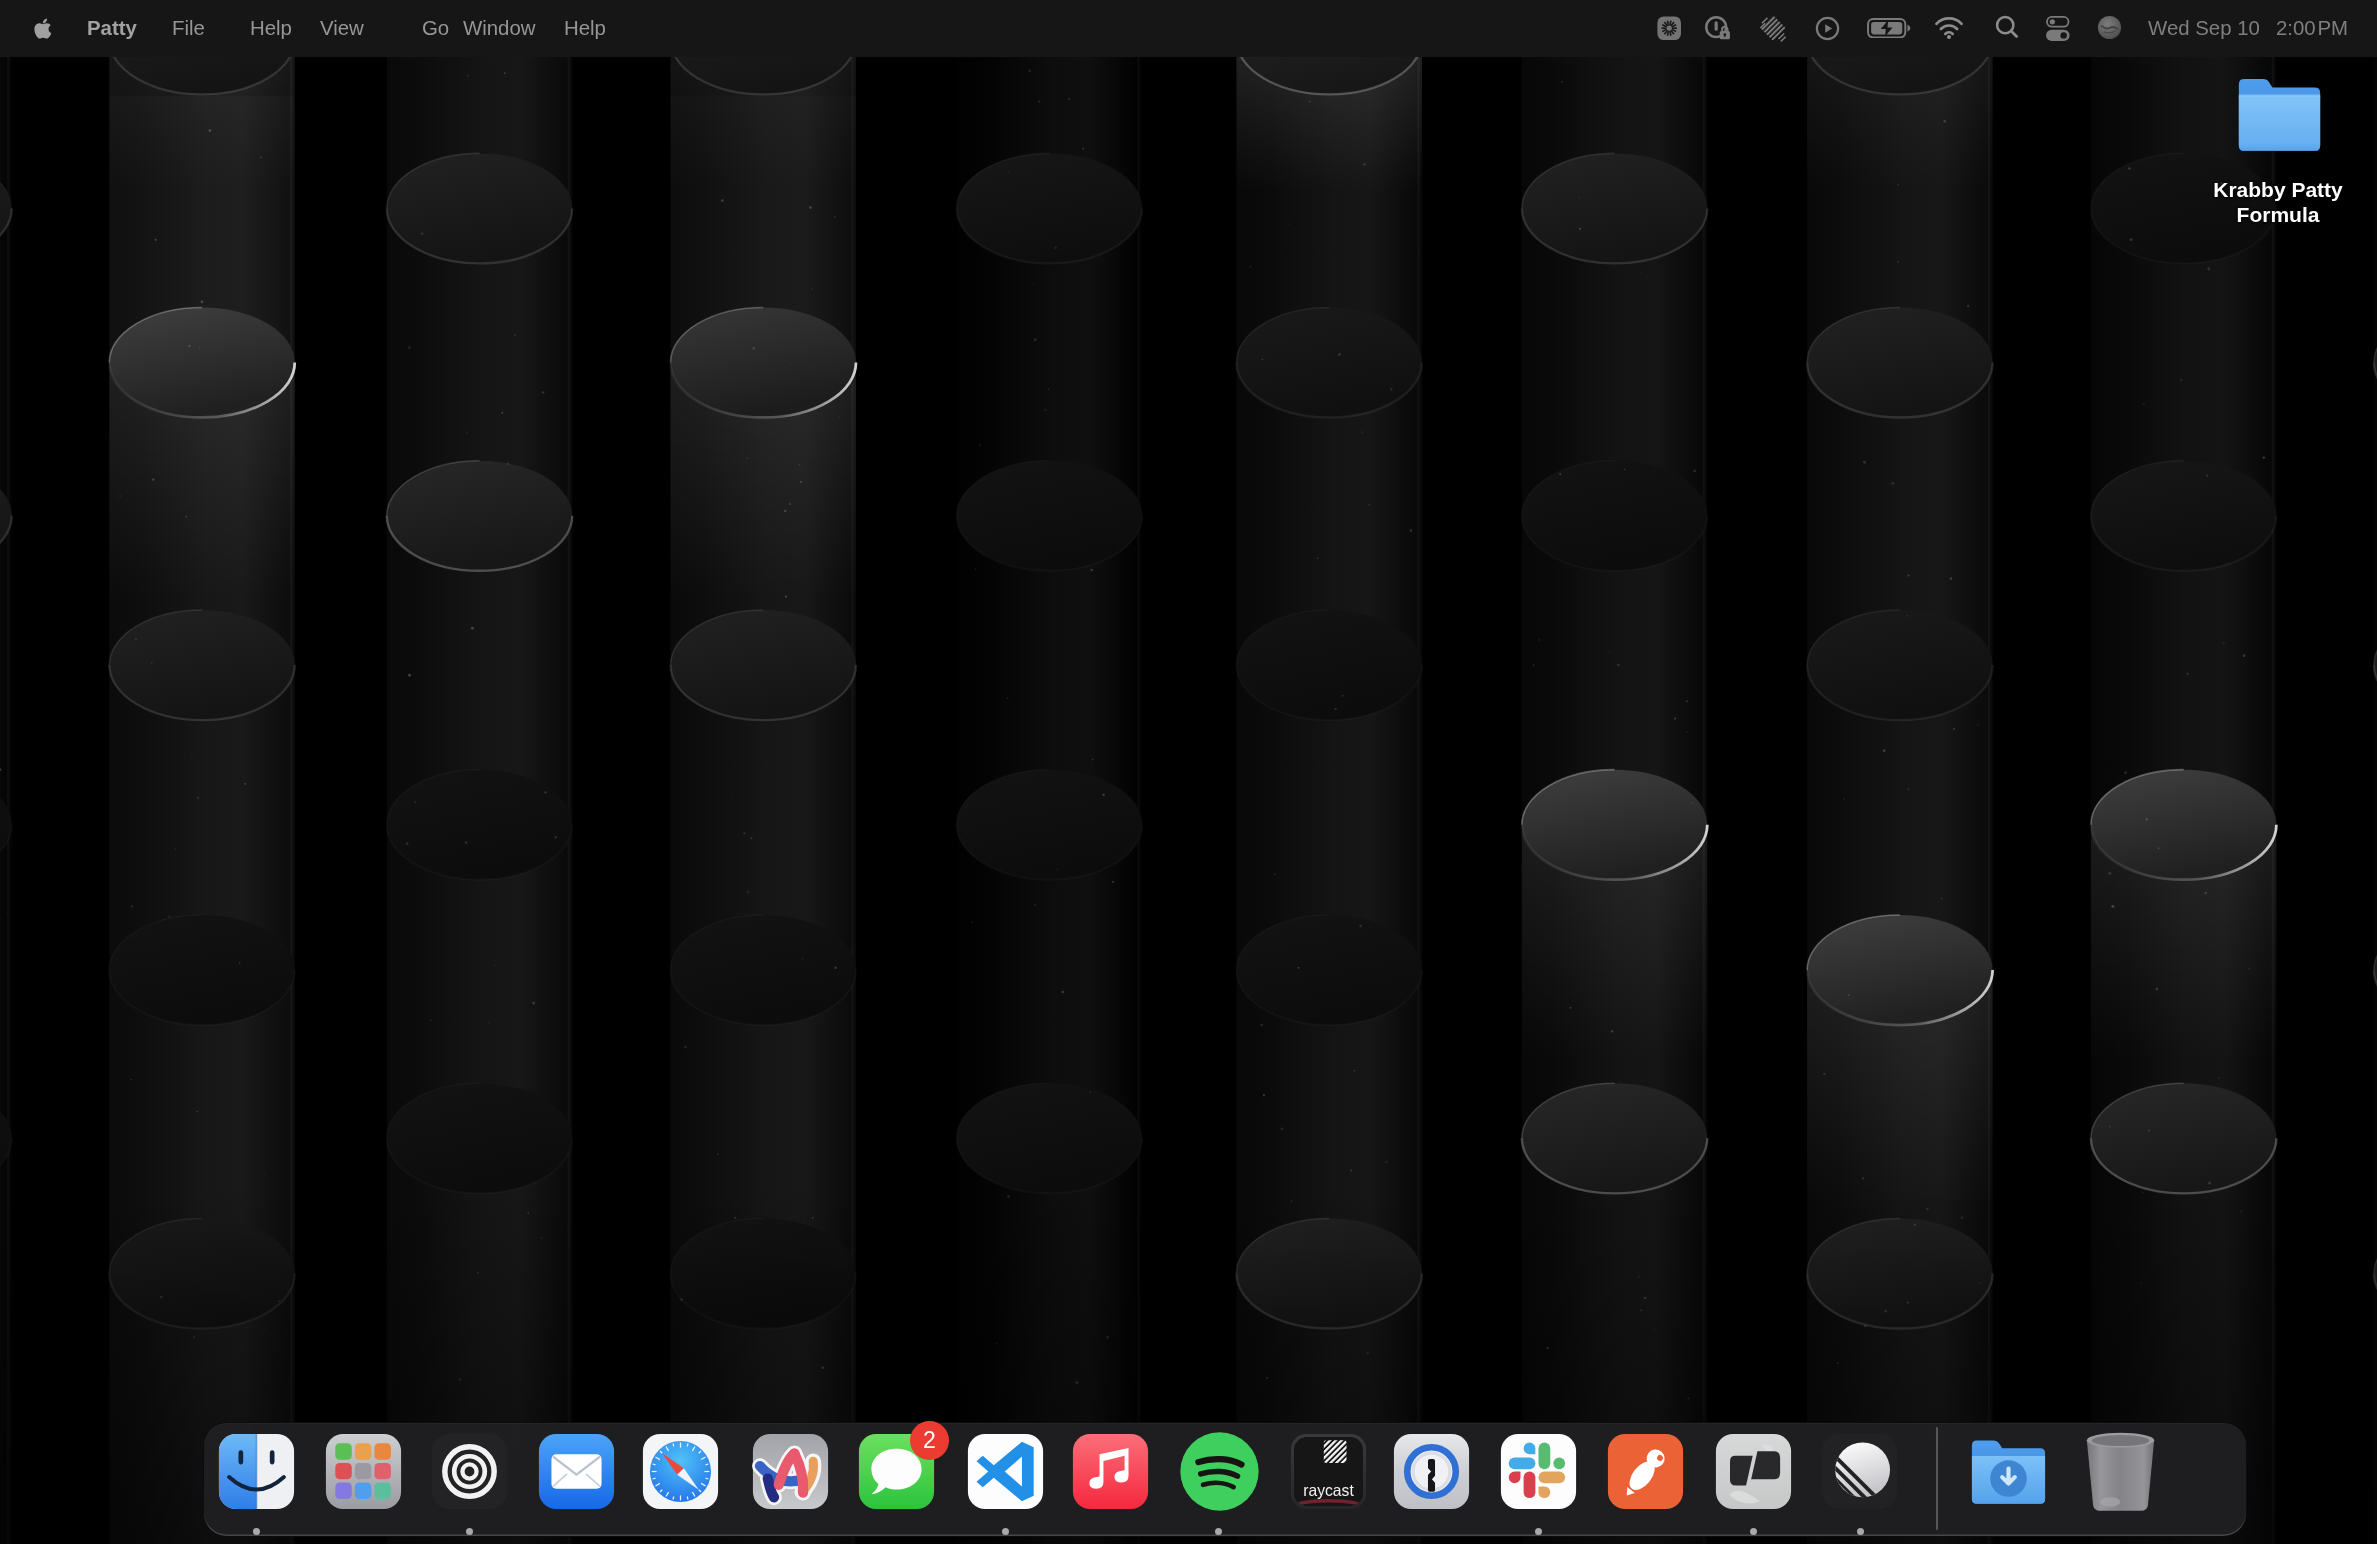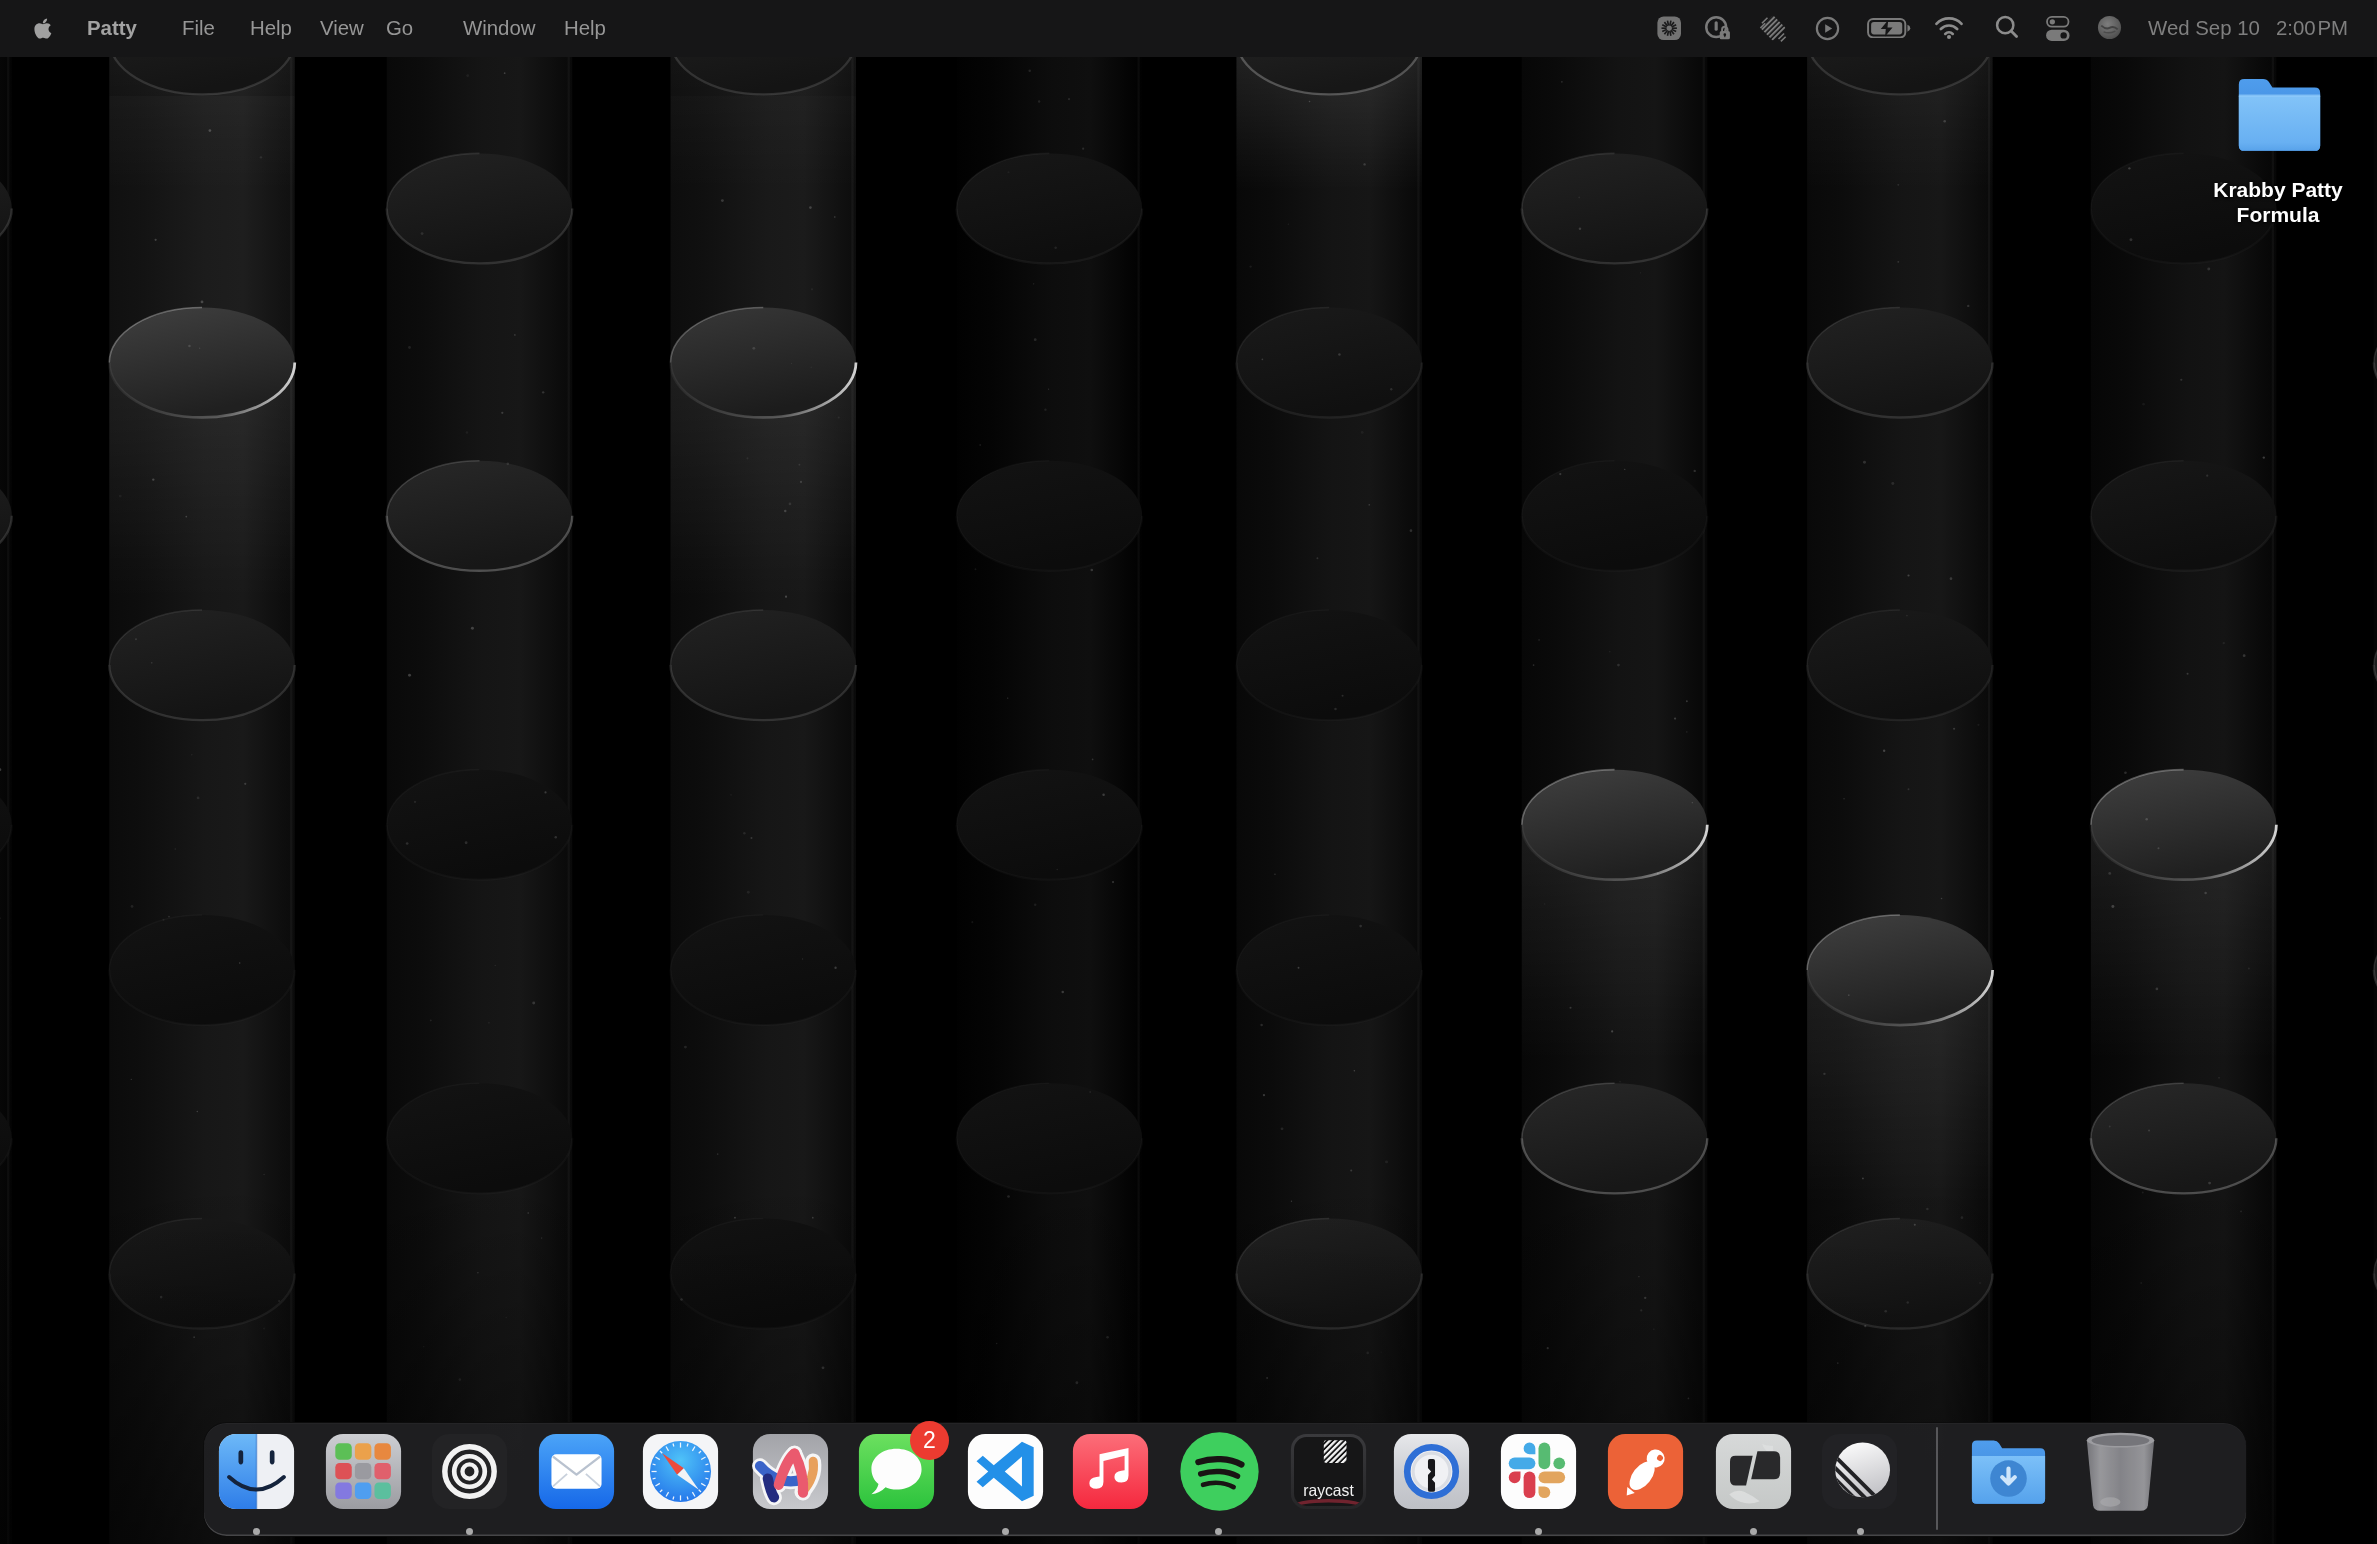--- a/index.html
+++ b/index.html
@@ -555,24 +555,24 @@
     <circle cx="3064" cy="301" r="1.0" fill="#fff" opacity="0.09"></circle>
     <circle cx="3171" cy="124" r="1.7" fill="#fff" opacity="0.05"></circle>
     <circle cx="3083" cy="630" r="0.9" fill="#fff" opacity="0.08"></circle>
     <rect x="0" y="1500" width="3024" height="464" fill="url(#fadebot)"></rect>
   </svg>
 <div id="menubar">
     <svg class="abs" style="left:33px;top:17.3px" width="19.7" height="23" viewBox="0 0 384 512">
       <path fill="#a0a0a0" d="M318.7 268.7c-.2-36.7 16.4-64.4 50-84.8-18.8-26.9-47.2-41.7-84.7-44.6-35.5-2.8-74.3 20.7-88.5 20.7-15 0-49.4-19.7-76.4-19.7C63.3 141.2 4 184.8 4 273.5q0 39.3 14.4 81.2c12.8 36.7 59 126.7 107.2 125.2 25.2-.6 43-17.9 75.8-17.9 31.8 0 48.3 17.9 76.4 17.9 48.6-.7 90.4-82.5 102.6-119.3-65.2-30.7-61.7-90-61.7-91.9zm-56.6-164.2c27.3-32.4 24.8-61.9 24-72.5-24.1 1.4-52 16.4-67.9 34.9-17.5 19.8-27.8 44.3-25.6 71.9 26.1 2 49.9-11.4 69.5-34.3z"></path>
     </svg>
     <div class="mi b" style="left:87px">Patty</div>
-    <div class="mi" style="left:182px">File</div>
+    <div class="mi" style="left:172px">File</div>
     <div class="mi" style="left:250px">Help</div>
     <div class="mi" style="left:320px">View</div>
-    <div class="mi" style="left:386px">Go</div>
+    <div class="mi" style="left:422px">Go</div>
     <div class="mi" style="left:463px">Window</div>
     <div class="mi" style="left:564px">Help</div>
     <svg class="abs" style="left:1657px;top:15.7px" width="24.4" height="24.4" viewBox="0 0 31 31">
       <rect x="0.5" y="0.5" width="30" height="30" rx="8" fill="#737373"></rect>
       <line x1="18.9" y1="15.5" x2="25.3" y2="15.5" stroke="#1a1a1b" stroke-width="2.1"></line>
       <line x1="18.6" y1="17.0" x2="24.3" y2="19.8" stroke="#1a1a1b" stroke-width="2.1"></line>
       <line x1="17.6" y1="18.2" x2="21.6" y2="23.2" stroke="#1a1a1b" stroke-width="2.1"></line>
       <line x1="16.3" y1="18.8" x2="17.7" y2="25.1" stroke="#1a1a1b" stroke-width="2.1"></line>
       <line x1="14.7" y1="18.8" x2="13.3" y2="25.1" stroke="#1a1a1b" stroke-width="2.1"></line>
       <line x1="13.4" y1="18.2" x2="9.4" y2="23.2" stroke="#1a1a1b" stroke-width="2.1"></line>

